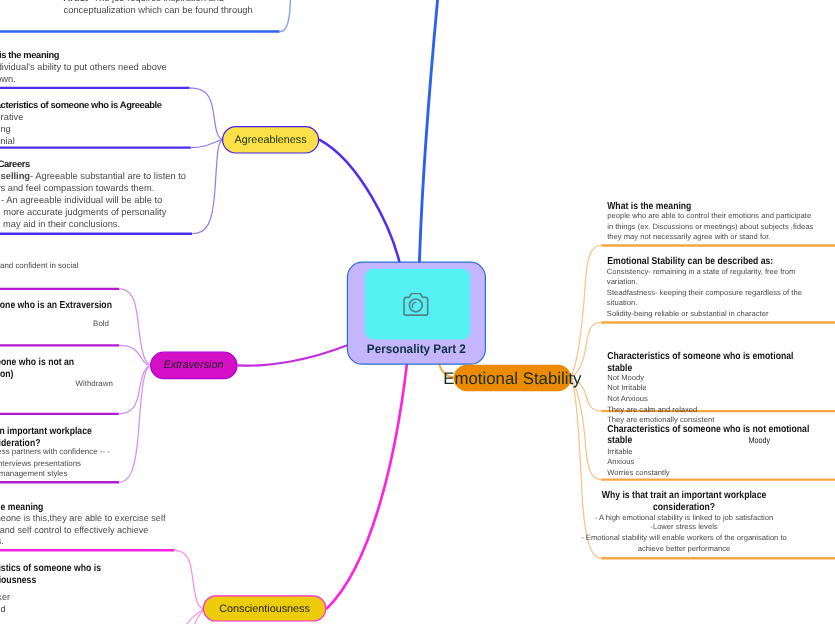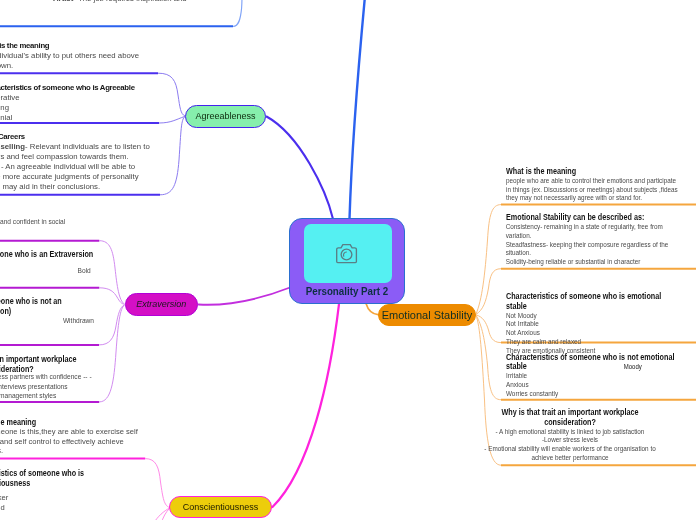--- a/index.html
+++ b/index.html
@@ -86,54 +86,55 @@
       <path d="M501,268.7 C492,268.7 490,276 488.5,288 C486,302 483,310 476,314.4" stroke="#f9c184" stroke-width="1"></path>
       <path d="M501,342.6 H700" stroke-width="2"></path>
       <path d="M501,342.6 C492,342.6 490,336 488.5,330 C486,322 483,317 476,314.8" stroke="#f9c184" stroke-width="1"></path>
       <path d="M501,399.7 H700" stroke-width="2"></path>
       <path d="M501,399.7 C492,399.7 489,390 487.5,365 C485,340 482,325 476,315.2" stroke="#f9c184" stroke-width="1"></path>
       <path d="M501,465.2 H700" stroke-width="2"></path>
       <path d="M501,465.2 C490,465.2 486,440 484.5,400 C482,355 480,325 476,315.6" stroke="#f9c184" stroke-width="1"></path>
     </g>
   </svg>
 
-  <div id="centernode" style="left:289px;top:218px;width:116px;height:86px;background:#8b5cf6;border:1.6px solid #2a6fd0;">
+  <div id="centernode" style="left:289px;top:218px;width:116px;height:86px;background:#c4b5fd;border:1.6px solid #2a6fd0;">
     <div id="centerinner" style="left:14px;top:5px;width:88px;height:59px;background:#55f0f2;">
       <svg id="centericon" style="left:31.1px;top:20.3px;" width="26" height="21" viewBox="0 0 26 21">
         <g fill="none" stroke="#5a7f86" stroke-width="1.35" stroke-linejoin="round" stroke-linecap="round">
           <path d="M1.7 5.5 a1.7 1.7 0 0 1 1.7 -1.7 h2.6 l1.9 -3.2 h7.3 l1.9 3.2 h2.6
                    a1.7 1.7 0 0 1 1.7 1.7 v12.1 a1 1 0 0 1 -1 1 H2.7 a1 1 0 0 1 -1 -1 Z"></path>
           <circle cx="11.5" cy="10.5" r="5.35"></circle>
           <path d="M8.8 12.2 a3.0 3.0 0 0 1 2.6 -4.2" stroke-width="1.15"></path>
         </g>
       </svg>
     </div>
     <div id="centertitle" style="top:66.5px;left:0;">Personality Part 2</div>
   </div>
 
   <div class="card ag" style="left:53px;top:-6.1px;width:300px;">
     <span class="p"><b>Artist</b><span>- The job requires inspiration and</span></span>
+    <span class="p">conceptualization which can be found through</span>
   </div>
 
   <div class="card ag" style="left:-20.5px;top:40.5px;width:262px;">
     <span class="h">What is the meaning</span>
     <span class="p">An individual's ability to put others need above</span>
     <span class="p">their own.</span>
   </div>
 
   <div class="card ag" style="left:-20px;top:82.5px;width:262px;">
     <span class="h">Characteristics of someone who is Agreeable</span>
     <span class="p" style="margin-left:-2.4px;">Cooperative</span>
     <span class="p" style="margin-left:6.1px;">Caring</span>
     <span class="p" style="margin-left:9.9px;">Genial</span>
   </div>
 
   <div class="card ag" style="left:-19.4px;top:132px;width:300px;">
     <span class="h" style="margin-left:-14.4px;">Relevant Careers</span>
-    <span class="p"><b>Counselling</b><span>- Relevant individuals are to listen to</span></span>
+    <span class="p"><b>Counselling</b><span>- Agreeable substantial are to listen to</span></span>
     <span class="p" style="margin-left:2.1px;">others and feel compassion towards them.</span>
     <span class="p" style="margin-left:-21.6px;">Psychology - An agreeable individual will be able to</span>
     <span class="p" style="margin-left:0.9px;">make more accurate judgments of personality</span>
     <span class="p" style="margin-left:-0.1px;">which may aid in their conclusions.</span>
   </div>
 
   <div class="card ex" style="left:0px;top:217px;width:200px;">
     <span class="p">and confident in social</span>
   </div>
 
@@ -206,25 +207,25 @@
 
   <div class="card es ctr" style="left:474px;top:408px;width:192px;">
     <span class="h">Why is that trait an important workplace</span>
     <span class="h">consideration?</span>
     <span class="p">- A high emotional stability is linked to job satisfaction</span>
     <span class="p">-Lower stress levels</span>
     <span class="p">- Emotional stability will enable workers of the organisation to</span>
     <span class="p">achieve better performance</span>
   </div>
 
-  <div class="pill" style="left:185px;top:105px;width:81px;height:22.5px;background:#86efac;border:1.8px solid #4422ee;text-align:right;">
+  <div class="pill" style="left:185px;top:105px;width:81px;height:22.5px;background:#fde047;border:1.8px solid #4422ee;text-align:right;">
     <span style="font-size:9px;color:#0d2b0d;">Agreeableness</span>
   </div>
   <div class="pill" style="left:124.5px;top:293px;width:73.5px;height:22.5px;background:#d40fc5;border:1.8px solid #b200d8;">
     <span style="font-size:9px;color:#1a1a1a;font-style:italic;">Extraversion</span>
   </div>
   <div class="pill" style="left:378px;top:303.5px;width:98px;height:22px;background:#ed8b00;border:1.5px solid #ed8b00;">
-    <span style="font-size:11px;color:#102e22;">Emotional Stability</span>
+    <span style="font-size:14px;color:#102e22;">Emotional Stability</span>
   </div>
   <div class="pill" style="left:169px;top:496px;width:103px;height:22px;background:#edcd0b;border:1.8px solid #ff22dd;">
     <span style="font-size:9px;color:#1a1a00;">Conscientiousness</span>
   </div>
 </div>
 
 </body></html>

